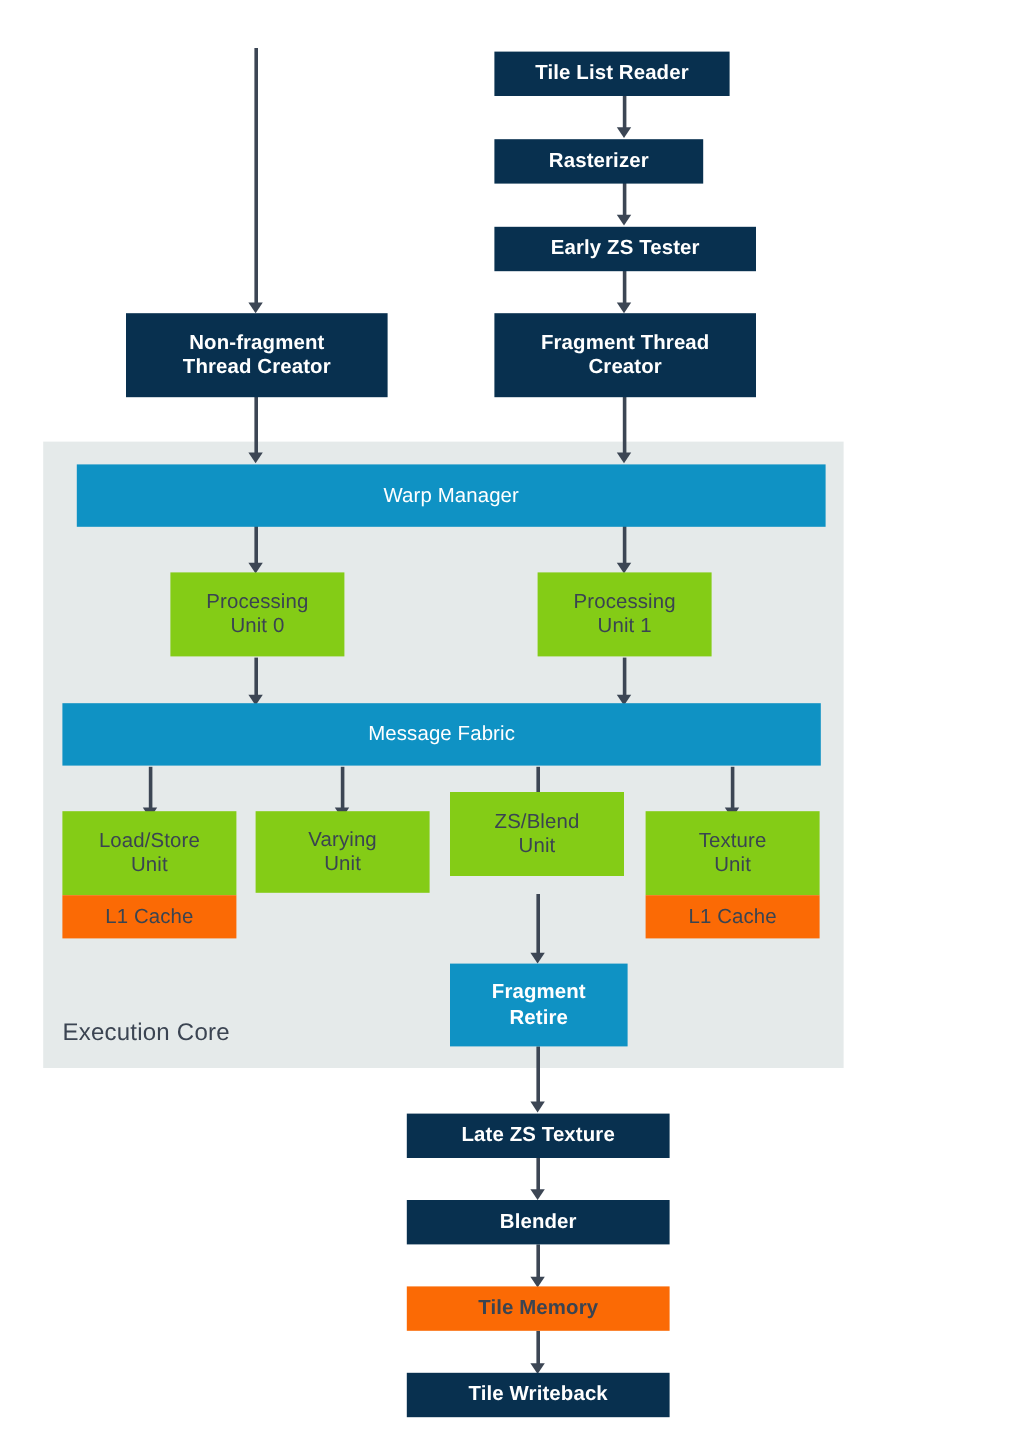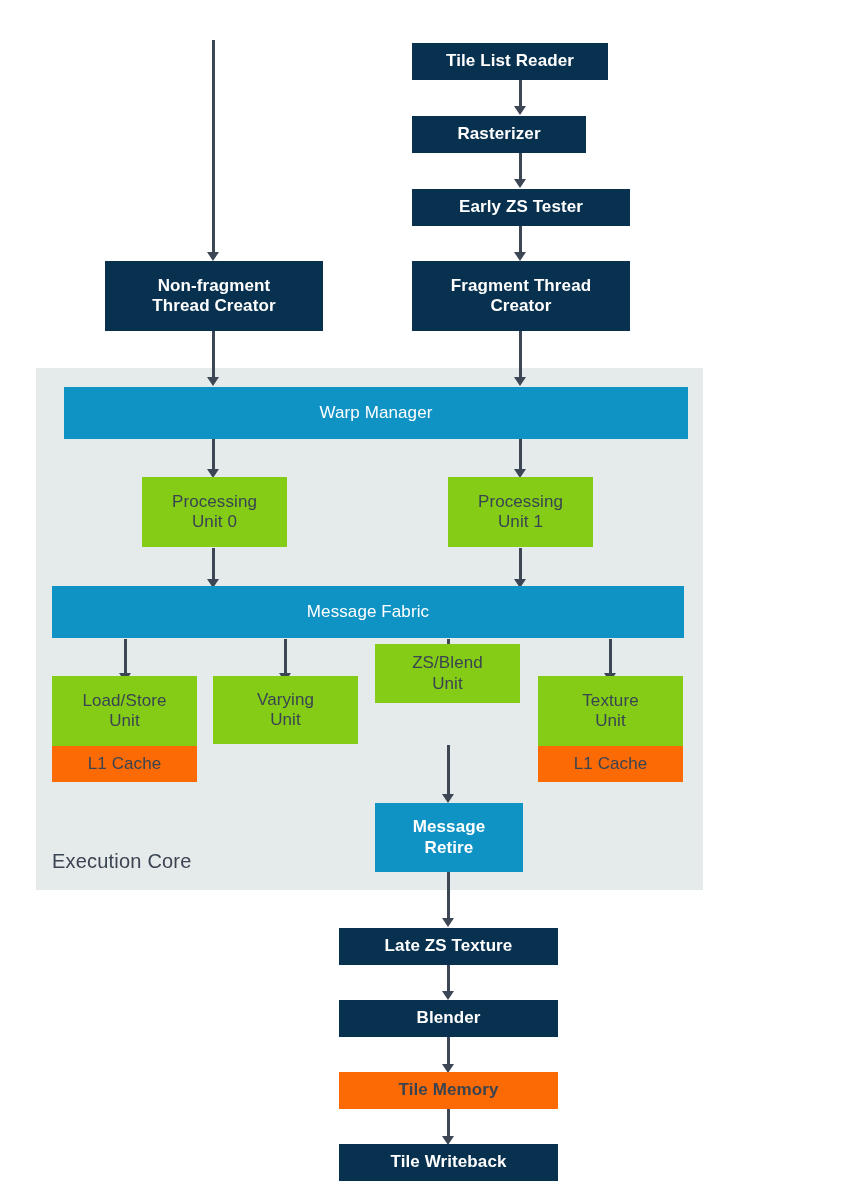--- a/index.html
+++ b/index.html
@@ -160,28 +160,28 @@
 
   <div class="node blue fs17" style="left:52px; top:586px; width:632px; height:52px; font-weight:normal;">Message Fabric</div>
 
   <div class="node green fs17" style="left:52px; top:676px; width:145px; height:70px;">Load/Store
 Unit</div>
   <div class="node orange fs17" style="left:52px; top:746px; width:145px; height:36px;">L1 Cache</div>
 
   <div class="node green fs17" style="left:213px; top:676px; width:145px; height:68px;">Varying
 Unit</div>
 
-  <div class="node green fs17" style="left:375px; top:644px; width:145px; height:59px;">ZS/Blend
+  <div class="node green fs17" style="left:375px; top:660px; width:145px; height:70px;">ZS/Blend
 Unit</div>
 
   <div class="node green fs17" style="left:538px; top:676px; width:145px; height:70px;">Texture
 Unit</div>
   <div class="node orange fs17" style="left:538px; top:746px; width:145px; height:36px;">L1 Cache</div>
 
-  <div class="node blue fs17" style="left:375px; top:803px; width:148px; height:69px;">Message
+  <div class="node blue fs17" style="left:375px; top:803px; width:148px; height:69px;">Fragment
 Retire</div>
 
   <div class="node navy fs17" style="left:339px; top:928px; width:219px; height:37px;">Late ZS Texture</div>
 
   <div class="node navy fs17" style="left:339px; top:1000px; width:219px; height:37px;">Blender</div>
 
   <div class="node orange fs17" style="left:339px; top:1072px; width:219px; height:37px; font-weight:bold;">Tile Memory</div>
 
   <div class="node navy fs17" style="left:339px; top:1144px; width:219px; height:37px;">Tile Writeback</div>
 

